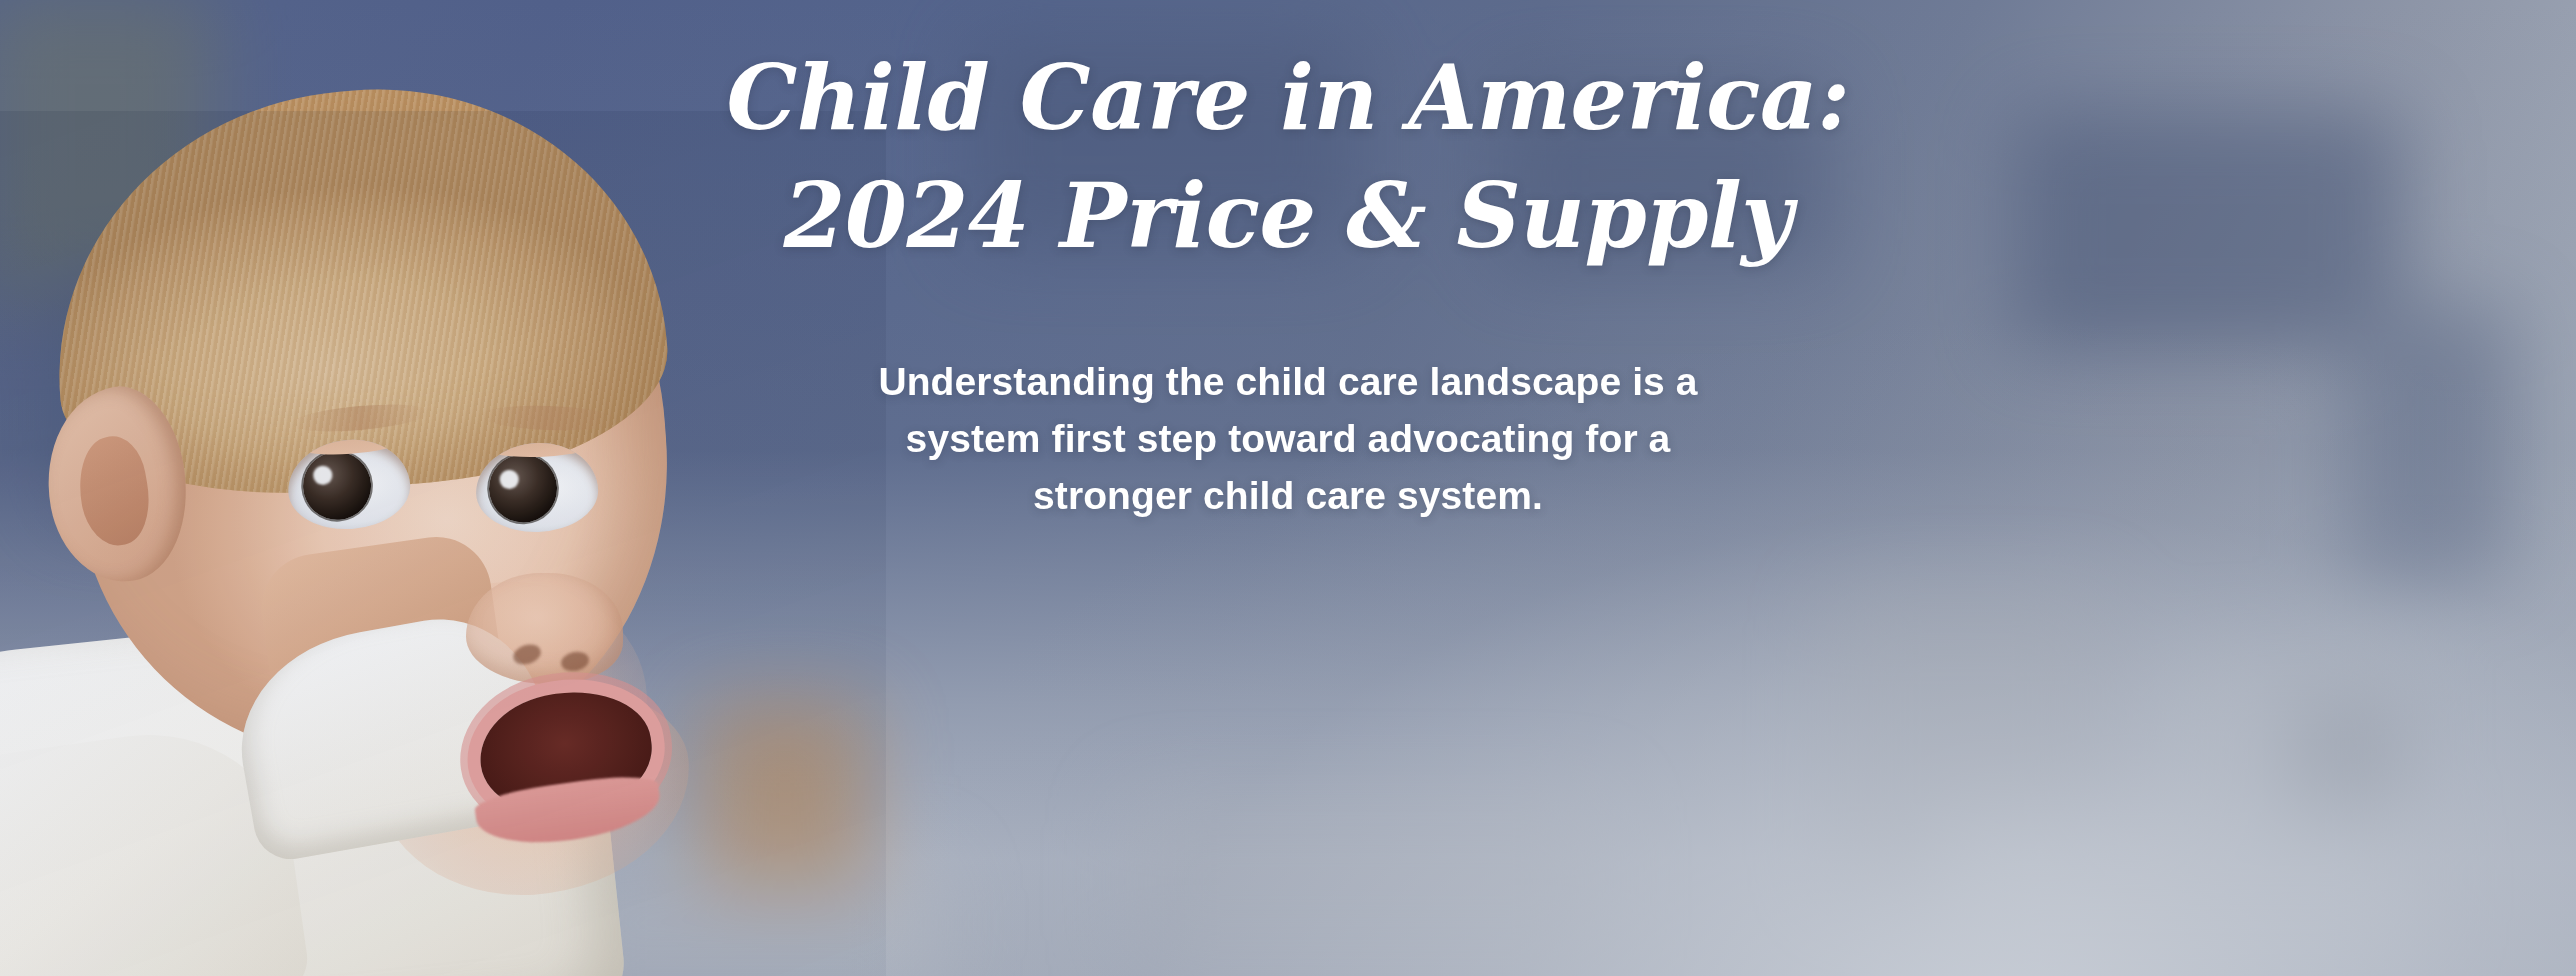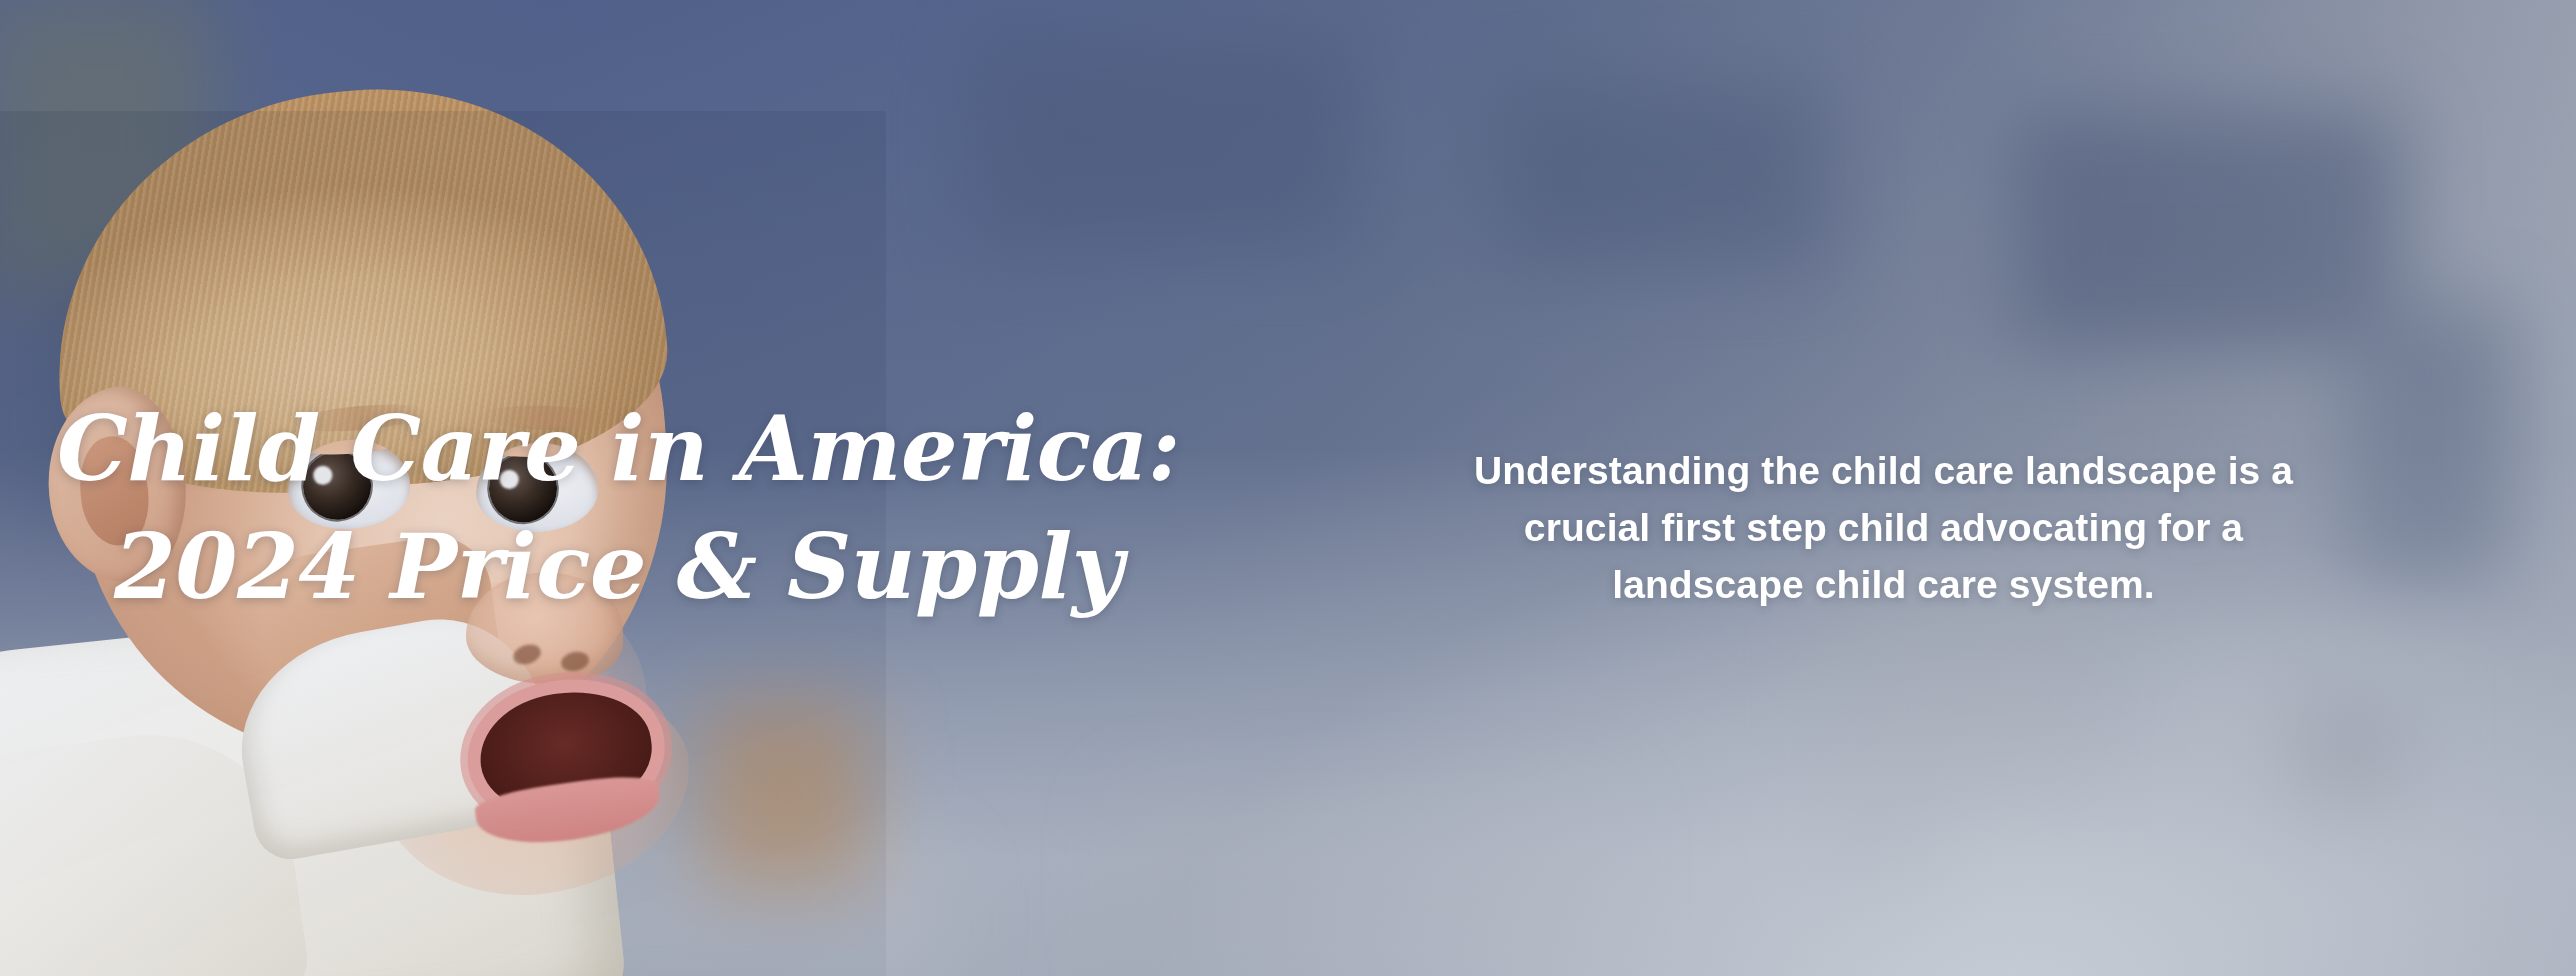--- a/index.html
+++ b/index.html
@@ -289,21 +289,21 @@
     background: linear-gradient(160deg, rgba(86,102,138,0.14), rgba(150,160,180,0.10));
     mix-blend-mode: multiply;
     pointer-events:none;
   }
 
   
   .content {
     position: absolute;
     inset: 0;
     display: flex;
-    flex-direction: row;
+    flex-direction: column;
     align-items: center;
     z-index: 5;
   }
 
   .hero-title {
     width: 1237px;
     margin: 0;
     padding: 0;
     text-align: center;
     color: #ffffff;
@@ -389,19 +389,19 @@
   </div>
   <div class="baby-cast"></div>
 
   <div class="content">
     <h1 class="hero-title">
       <span class="line line-1">Child Care in America:</span>
       <span class="line line-2">2024 Price &amp; Supply</span>
     </h1>
     <p class="hero-subtitle">
       <span class="line sub-1">Understanding the child care landscape is a</span>
-      <span class="line sub-2">crucial first step child advocating for a</span>
-      <span class="line sub-3">landscape child care system.</span>
+      <span class="line sub-2">system first step toward advocating for a</span>
+      <span class="line sub-3">stronger child care system.</span>
     </p>
   </div>
 
 </div>
 
 
 </body></html>

